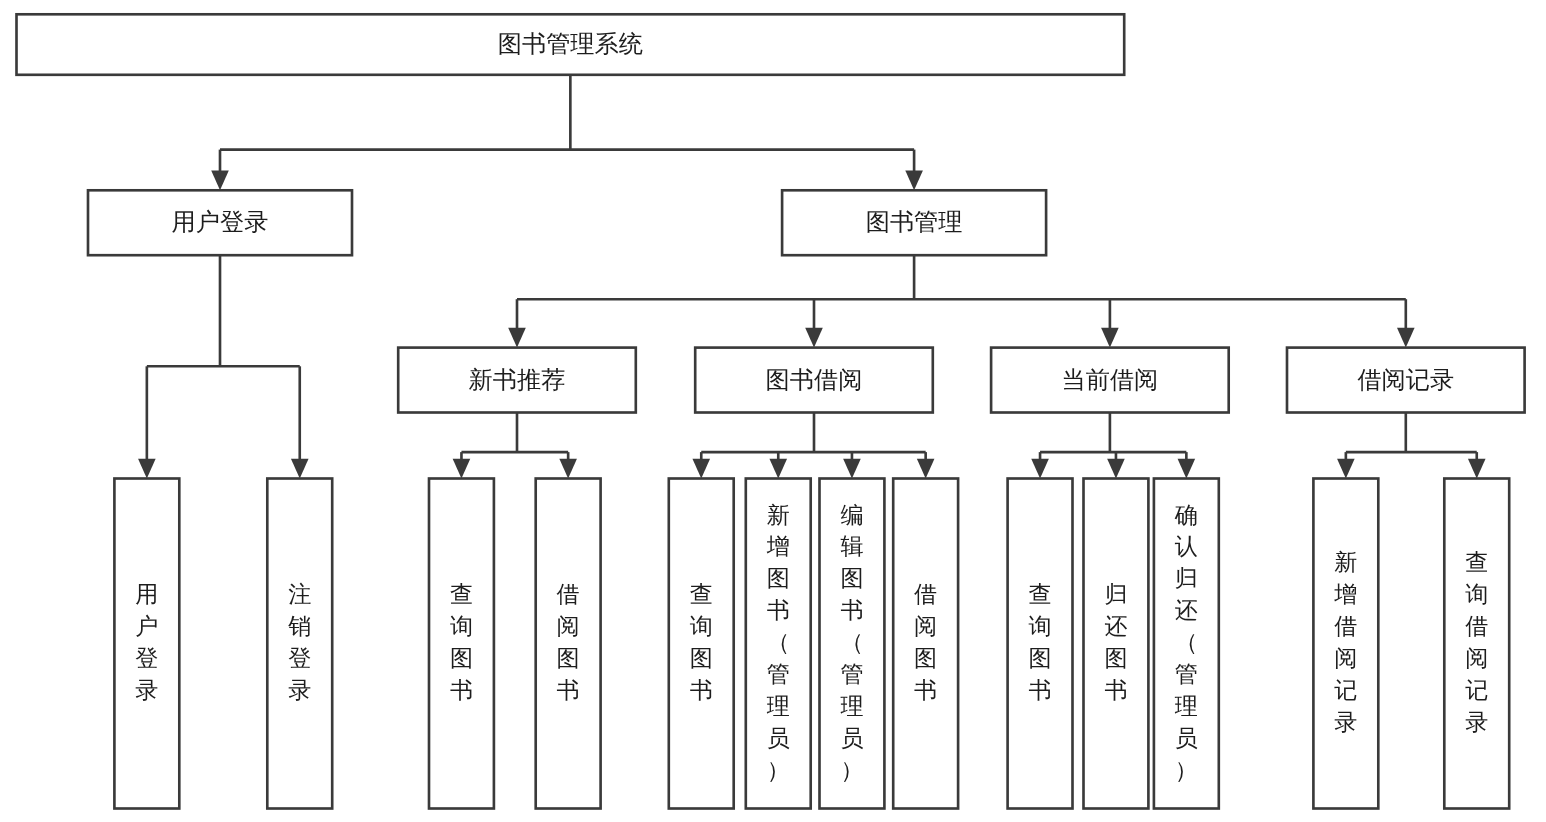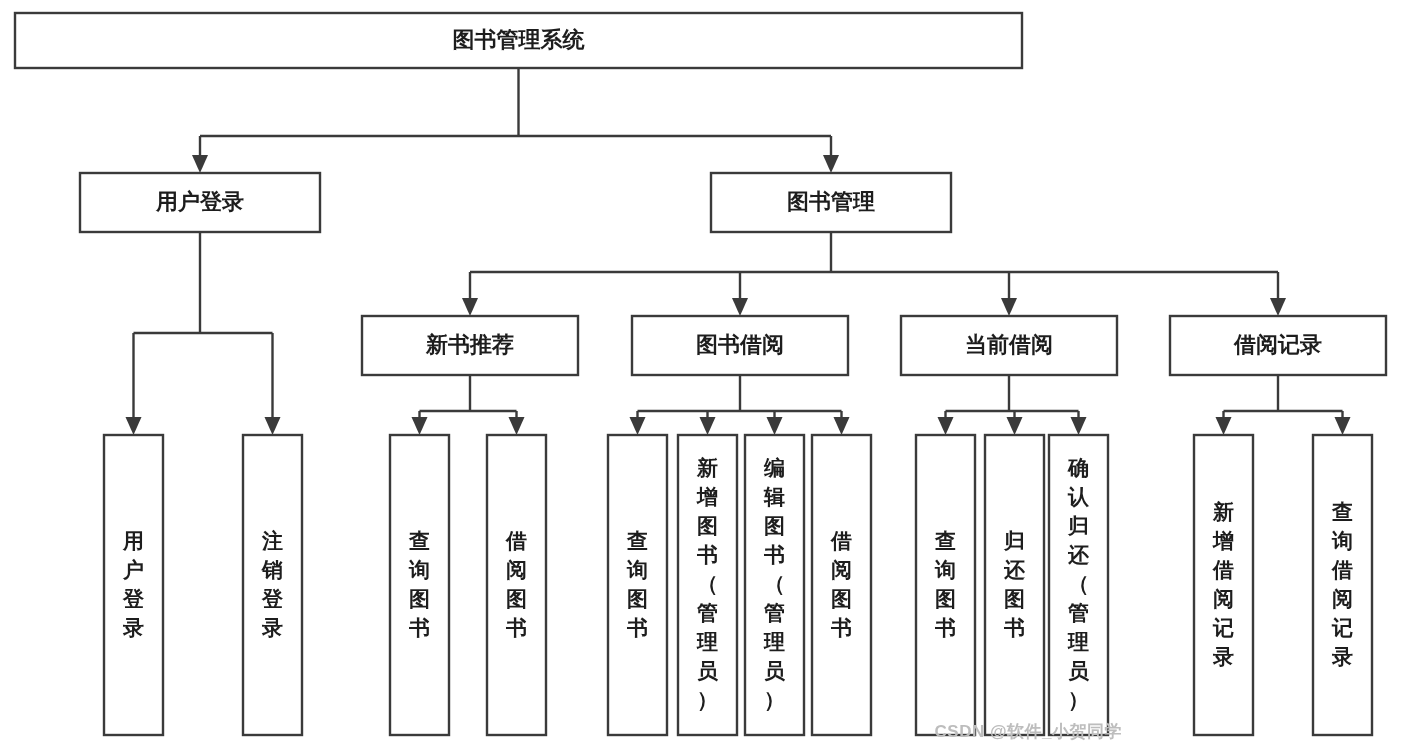--- a/index.html
+++ b/index.html
@@ -11,21 +11,20 @@
     width: 1405px;
     height: 747px;
     font-family: "Liberation Sans", "DejaVu Sans", sans-serif;
     overflow: hidden;
   }
   #diagram-root {
     position: relative;
     width: 1130px;
     height: 747px;
     background: #ffffff;
-    font-weight: bold;
   }
   svg#tree-svg {
     position: absolute;
     left: 0;
     top: 0;
     width: 1405px;
     height: 747px;
     display: block;
   }
   .node-box {
@@ -205,14 +204,13 @@
         <g>
           <rect x="1194" y="435" width="59" height="300" class="node-box"></rect>
           <text x="1223.5" y="512.5" class="node-label-v"><tspan x="1223.5" dy="0">新</tspan><tspan x="1223.5" dy="29">增</tspan><tspan x="1223.5" dy="29">借</tspan><tspan x="1223.5" dy="29">阅</tspan><tspan x="1223.5" dy="29">记</tspan><tspan x="1223.5" dy="29">录</tspan></text>
         </g>
         <g>
           <rect x="1313" y="435" width="59" height="300" class="node-box"></rect>
           <text x="1342.5" y="512.5" class="node-label-v"><tspan x="1342.5" dy="0">查</tspan><tspan x="1342.5" dy="29">询</tspan><tspan x="1342.5" dy="29">借</tspan><tspan x="1342.5" dy="29">阅</tspan><tspan x="1342.5" dy="29">记</tspan><tspan x="1342.5" dy="29">录</tspan></text>
         </g>
       </g>
   </svg>
-  <div class="watermark">CSDN @软件_小贺同学</div>
 </div>
 
 </body></html>

